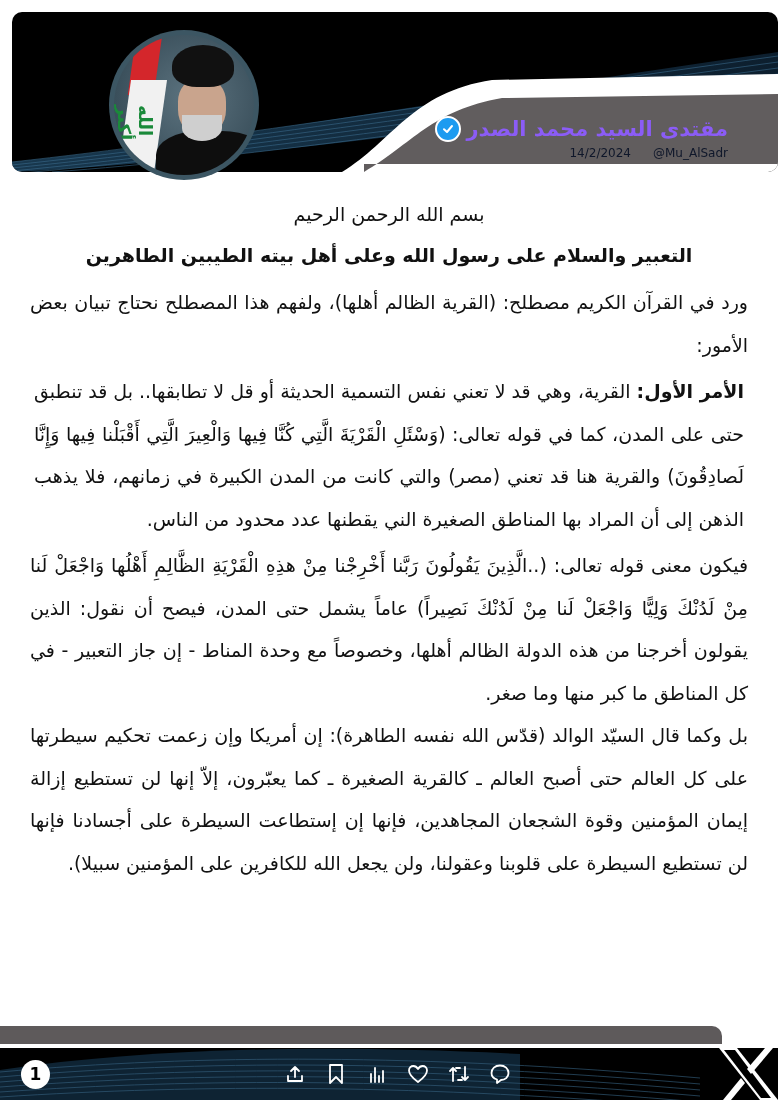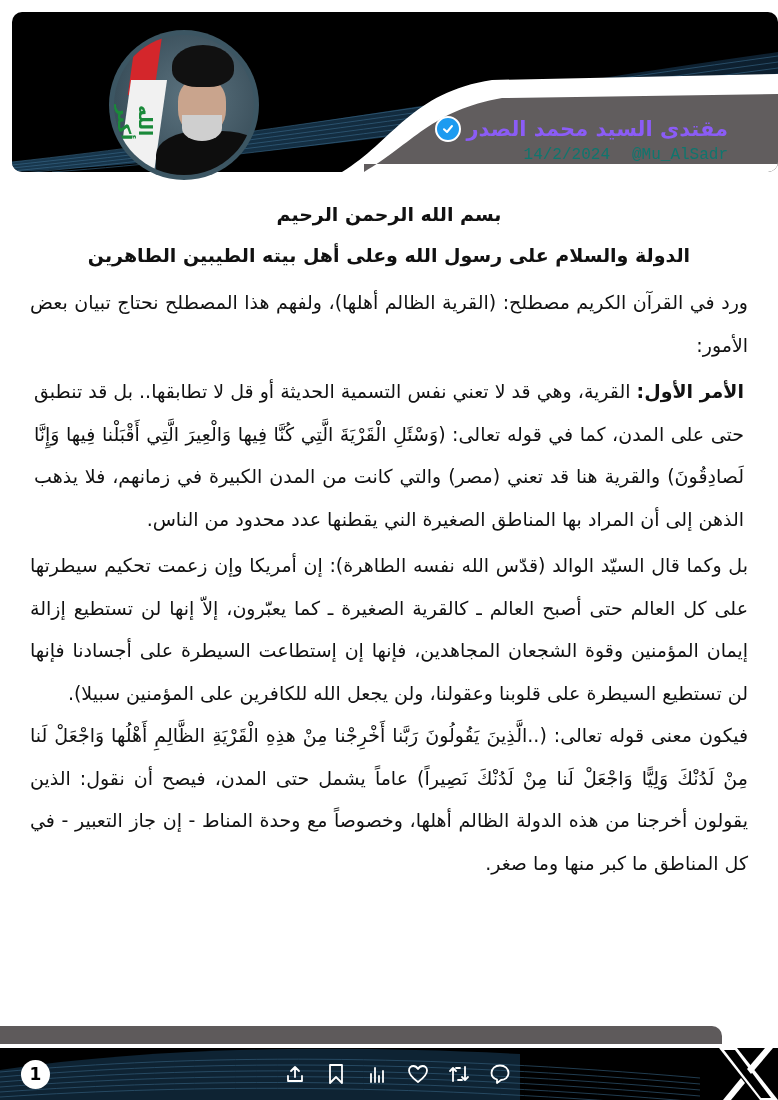--- a/index.html
+++ b/index.html
@@ -31,28 +31,28 @@
 
   .profile {
     position:absolute; right:50px; top:104px; text-align:right; direction:rtl; color:#ffffff;
   }
   .profile .name-row { display:flex; align-items:center; gap:6px; }
   .profile .name { font-size:21px; font-weight:bold; color:#8b5cf6; }
   .verified {
     width:22px; height:22px; border-radius:50%; background:#1d9bf0; display:inline-flex;
     align-items:center; justify-content:center; border:2px solid #ffffff;
   }
-  .meta-row { margin-top:4px; font-size:16px; color:#0f766e; display:flex; gap:22px; direction:ltr; justify-content:flex-end;font-family:Liberation Mono, monospace; }
+  .meta-row { margin-top:4px; font-size:12px; color:#0f172a; display:flex; gap:22px; direction:ltr; justify-content:flex-end; }
 
   
   .content {
     position:absolute; left:30px; top:196px; width:718px; direction:rtl; text-align:right;
     color:#111111; font-family: "DejaVu Sans", sans-serif;
   }
-  .basmala { text-align:center; font-size:19px; font-weight:bold; height:36px; line-height:36px; }
+  .basmala { text-align:center; font-size:19px; font-weight:normal; height:36px; line-height:36px; }
   .salawat { text-align:center; font-size:19px; font-weight:bold; height:42px; line-height:42px; margin-top:2px; }
   .para { font-size:19px; line-height:42.5px; text-align:justify; text-align-last:right; }
   .para .lead { font-weight:bold; }
   .p1 { margin-top:5px; }
   .p2 { margin-top:0; }
 
   
   .divider-bar {
     position:absolute; left:0; top:1026px; width:722px; height:18px;
     background:#5e5a5b; border-radius:0 10px 0 0;
@@ -126,33 +126,33 @@
     </div>
     <div class="meta-row">
       <span>14/2/2024</span>
       <span>@Mu_AlSadr</span>
     </div>
   </div>
 </div>
 
 <div class="content">
   <div class="basmala">بسم الله الرحمن الرحيم</div>
-  <div class="salawat">الدولة والسلام على رسول الله وعلى أهل بيته الطيبين الطاهرين</div>
+  <div class="salawat">التعبير والسلام على رسول الله وعلى أهل بيته الطيبين الطاهرين</div>
 
   <p class="para p1" style="margin:5px 0 0 0;">
     <span>ورد في القرآن الكريم مصطلح: (القرية الظالم أهلها)، ولفهم هذا المصطلح نحتاج تبيان بعض الأمور:</span>
   </p>
   <p class="para p2" style="margin:4px;">
     <span class="lead">الأمر الأول:</span><span> القرية، وهي قد لا تعني نفس التسمية الحديثة أو قل لا تطابقها.. بل قد تنطبق حتى على المدن، كما في قوله تعالى: (وَسْئَلِ الْقَرْيَةَ الَّتِي كُنَّا فِيها وَالْعِيرَ الَّتِي أَقْبَلْنا فِيها وَإِنَّا لَصادِقُونَ) والقرية هنا قد تعني (مصر) والتي كانت من المدن الكبيرة في زمانهم، فلا يذهب الذهن إلى أن المراد بها المناطق الصغيرة الني يقطنها عدد محدود من الناس.</span>
   </p>
   <p class="para" style="margin:0;">
+    <span>فيكون معنى قوله تعالى: (..الَّذِينَ يَقُولُونَ رَبَّنا أَخْرِجْنا مِنْ هذِهِ الْقَرْيَةِ الظَّالِمِ أَهْلُها وَاجْعَلْ لَنا مِنْ لَدُنْكَ وَلِيًّا وَاجْعَلْ لَنا مِنْ لَدُنْكَ نَصِيراً) عاماً يشمل حتى المدن، فيصح أن نقول: الذين يقولون أخرجنا من هذه الدولة الظالم أهلها، وخصوصاً مع وحدة المناط - إن جاز التعبير - في كل المناطق ما كبر منها وما صغر.</span>
+  </p>
+  <p class="para" style="margin:0;">
     <span>بل وكما قال السيّد الوالد (قدّس الله نفسه الطاهرة): إن أمريكا وإن زعمت تحكيم سيطرتها على كل العالم حتى أصبح العالم ـ كالقرية الصغيرة ـ كما يعبّرون، إلاّ إنها لن تستطيع إزالة إيمان المؤمنين وقوة الشجعان المجاهدين، فإنها إن إستطاعت السيطرة على أجسادنا فإنها لن تستطيع السيطرة على قلوبنا وعقولنا، ولن يجعل الله للكافرين على المؤمنين سبيلا).</span>
-  </p>
-  <p class="para" style="margin:0;">
-    <span>فيكون معنى قوله تعالى: (..الَّذِينَ يَقُولُونَ رَبَّنا أَخْرِجْنا مِنْ هذِهِ الْقَرْيَةِ الظَّالِمِ أَهْلُها وَاجْعَلْ لَنا مِنْ لَدُنْكَ وَلِيًّا وَاجْعَلْ لَنا مِنْ لَدُنْكَ نَصِيراً) عاماً يشمل حتى المدن، فيصح أن نقول: الذين يقولون أخرجنا من هذه الدولة الظالم أهلها، وخصوصاً مع وحدة المناط - إن جاز التعبير - في كل المناطق ما كبر منها وما صغر.</span>
   </p>
 </div>
 
 <div class="divider-bar"></div>
 <div class="footer">
   <svg class="waves" viewBox="0 0 778 52" preserveAspectRatio="none">
     <path d="M0 22 C 150 0, 320 -4, 520 6 L 520 52 L0 52 Z" fill="#0f2738" opacity="0.9"></path>
     <g stroke="#355f7d" stroke-width="0.8" fill="none" opacity="0.8">
       <path d="M0 24 C 200 6, 420 6, 700 30"></path>
       <path d="M0 29 C 200 12, 420 12, 700 36"></path>

